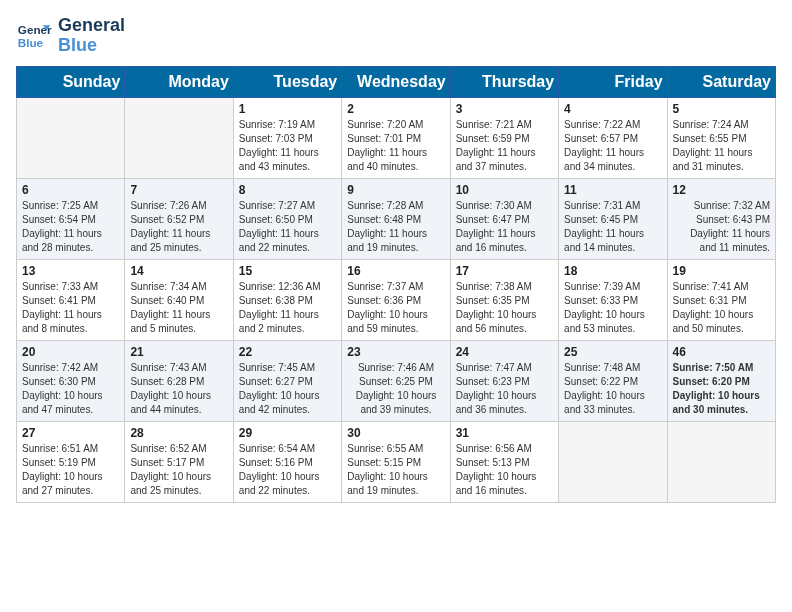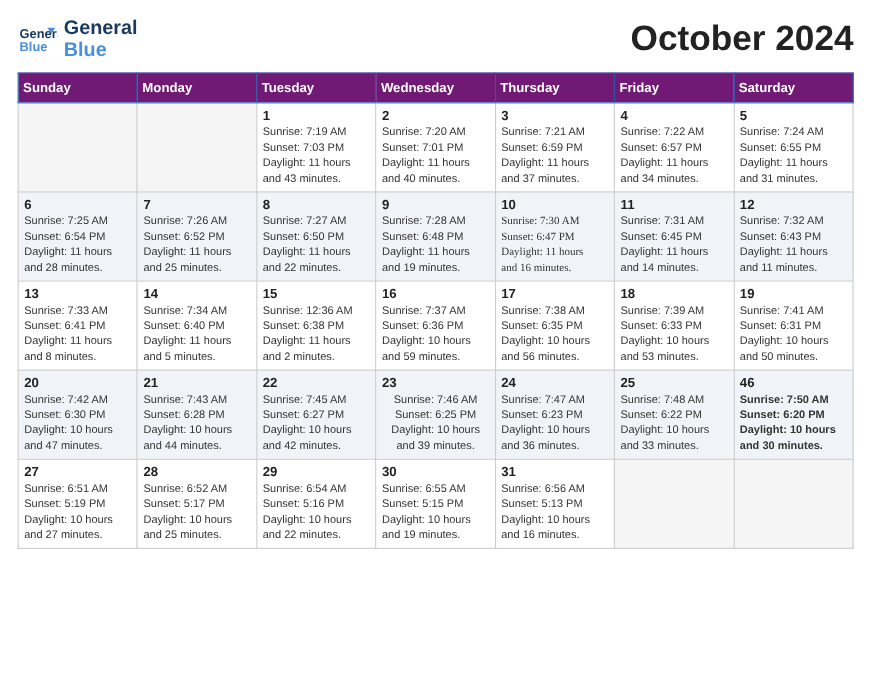--- a/index.html
+++ b/index.html
@@ -45,25 +45,25 @@
     .location-title {
       font-size: 15px;
       color: #555;
     }
     .calendar {
       width: 100%;
       border-collapse: collapse;
       font-size: 10.5px;
     }
     .calendar th {
-      background: #701a75;
+      background: #0369a1;
       color: #fff;
       padding: 6px 4px;
-      text-align: left;
-      font-size: 12px;
+      text-align: right;
+      font-size: 16px;
       font-weight: bold;
       border: 1px solid #2a5aaf;
     }
     .calendar td {
       border: 1px solid #ccc;
       vertical-align: top;
       padding: 4px 5px;
       width: 108px;
       min-height: 80px;
       background: #fff;
@@ -99,21 +99,20 @@
       <polygon points="30,8 38,8 34,14" fill="#4a90d9"></polygon>
     </svg>
     <div>
       <div class="logo-text">
         <div>General</div>
         <div><span>Blue</span></div>
       </div>
     </div>
   </div>
   <div class="title-area">
-    <div class="month-title">October 2024</div>
   </div>
 </div>
 
 <table class="calendar">
   <thead>
     <tr>
     <th>Sunday</th>
         <th>Monday</th>
         <th>Tuesday</th>
         <th>Wednesday</th>
@@ -186,35 +185,35 @@
         </td>
         <td>
           <span class="day-number">9</span>
           <div class="cell-text" style="white-space: pre-line;">Sunrise: 7:28 AM
 Sunset: 6:48 PM
 Daylight: 11 hours
 and 19 minutes.</div>
         </td>
         <td>
           <span class="day-number">10</span>
-          <div class="cell-text" style="white-space: pre-line; font-family: Liberation Serif, serif;">Sunrise: 7:30 AM
+          <div class="cell-text" style="white-space: pre-line;">Sunrise: 7:30 AM
 Sunset: 6:47 PM
 Daylight: 11 hours
 and 16 minutes.</div>
         </td>
         <td>
           <span class="day-number">11</span>
           <div class="cell-text" style="white-space: pre-line;">Sunrise: 7:31 AM
 Sunset: 6:45 PM
 Daylight: 11 hours
 and 14 minutes.</div>
         </td>
         <td>
           <span class="day-number">12</span>
-          <div class="cell-text" style="white-space: pre-line;">Sunrise: 7:32 AM
+          <div class="cell-text" style="white-space: pre-line; text-align: right;">Sunrise: 7:32 AM
 Sunset: 6:43 PM
 Daylight: 11 hours
 and 11 minutes.</div>
         </td>
       </tr>
       <tr>
         <td>
           <span class="day-number">13</span>
           <div class="cell-text" style="white-space: pre-line;">Sunrise: 7:33 AM
 Sunset: 6:41 PM

